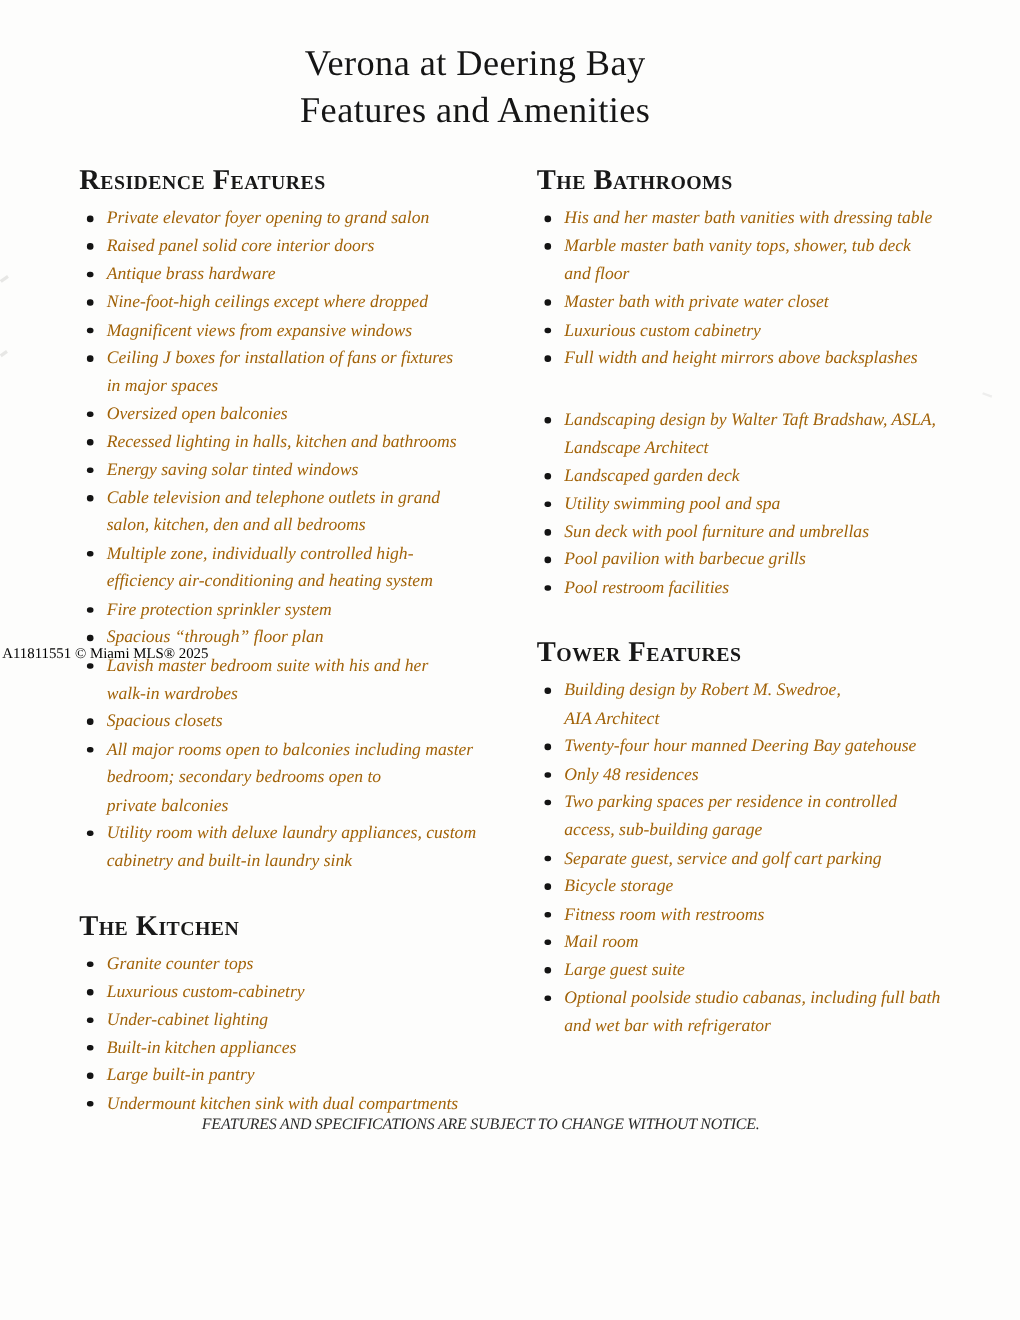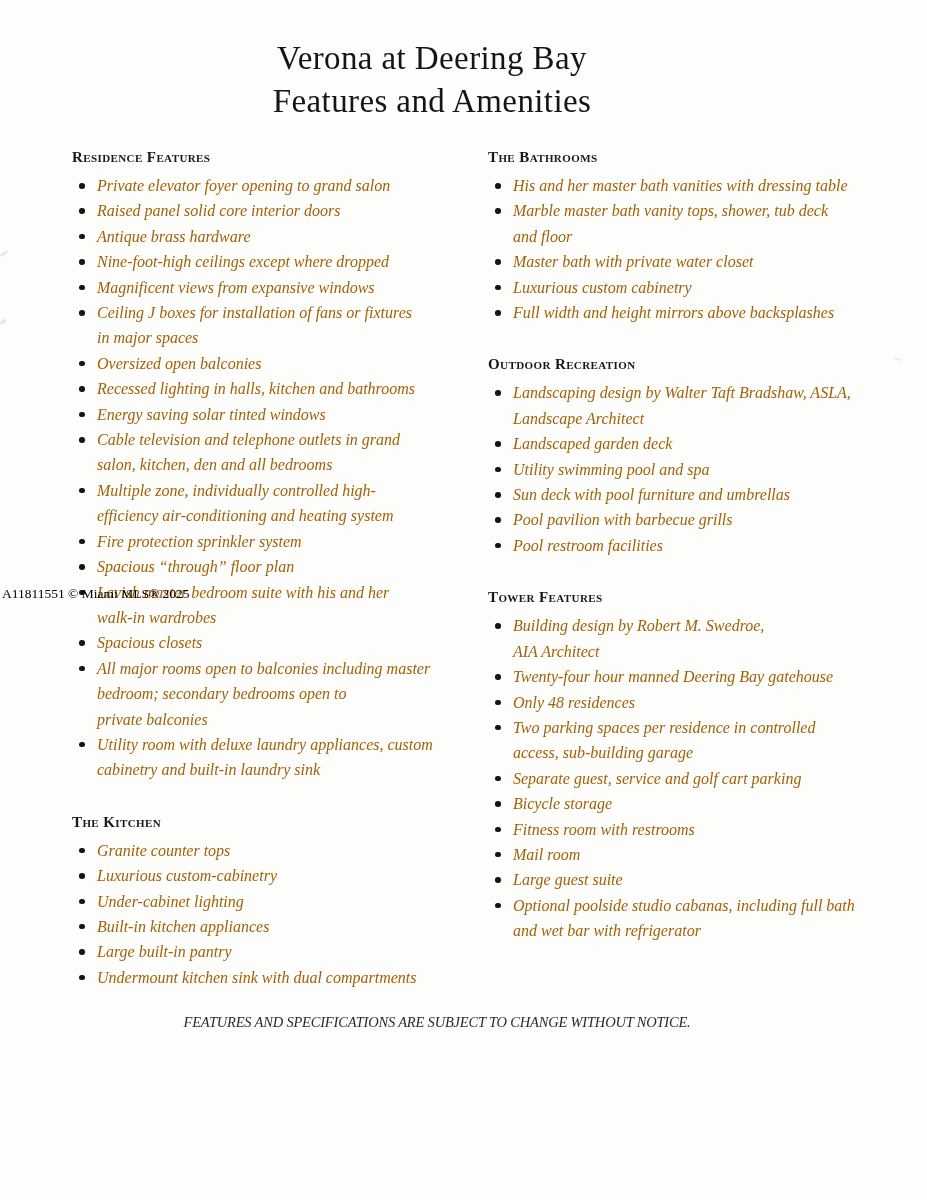--- a/index.html
+++ b/index.html
@@ -26,21 +26,21 @@
   }
   .columns {
     display:flex;
     margin:26px 0 0 72px;
   }
   .col-left  { width:396px; }
   .col-right { width:424px; margin-left:20px; }
   .section + .section { margin-top:31px; }
   h2.section-heading {
     margin:0 0 7px 0;
-    font-size:15px;
+    font-size:26px;
     font-weight:bold;
     font-variant:small-caps;
     letter-spacing:0.4px;
     color:#181818;
   }
   ul.feature-list {
     margin:0; padding:0;
     list-style:none;
   }
   ul.feature-list li {
@@ -146,21 +146,20 @@
           <ul class="feature-list">
             <li>His and her master bath vanities with dressing table</li>
             <li>Marble master bath vanity tops, shower, tub deck
 and floor</li>
             <li>Master bath with private water closet</li>
             <li>Luxurious custom cabinetry</li>
             <li>Full width and height mirrors above backsplashes</li>
           </ul>
         </section>
         <section class="section">
-          <h2 class="section-heading">Outdoor Recreation</h2>
           <ul class="feature-list">
             <li>Landscaping design by Walter Taft Bradshaw, ASLA,
 Landscape Architect</li>
             <li>Landscaped garden deck</li>
             <li>Utility swimming pool and spa</li>
             <li>Sun deck with pool furniture and umbrellas</li>
             <li>Pool pavilion with barbecue grills</li>
             <li>Pool restroom facilities</li>
           </ul>
         </section>

